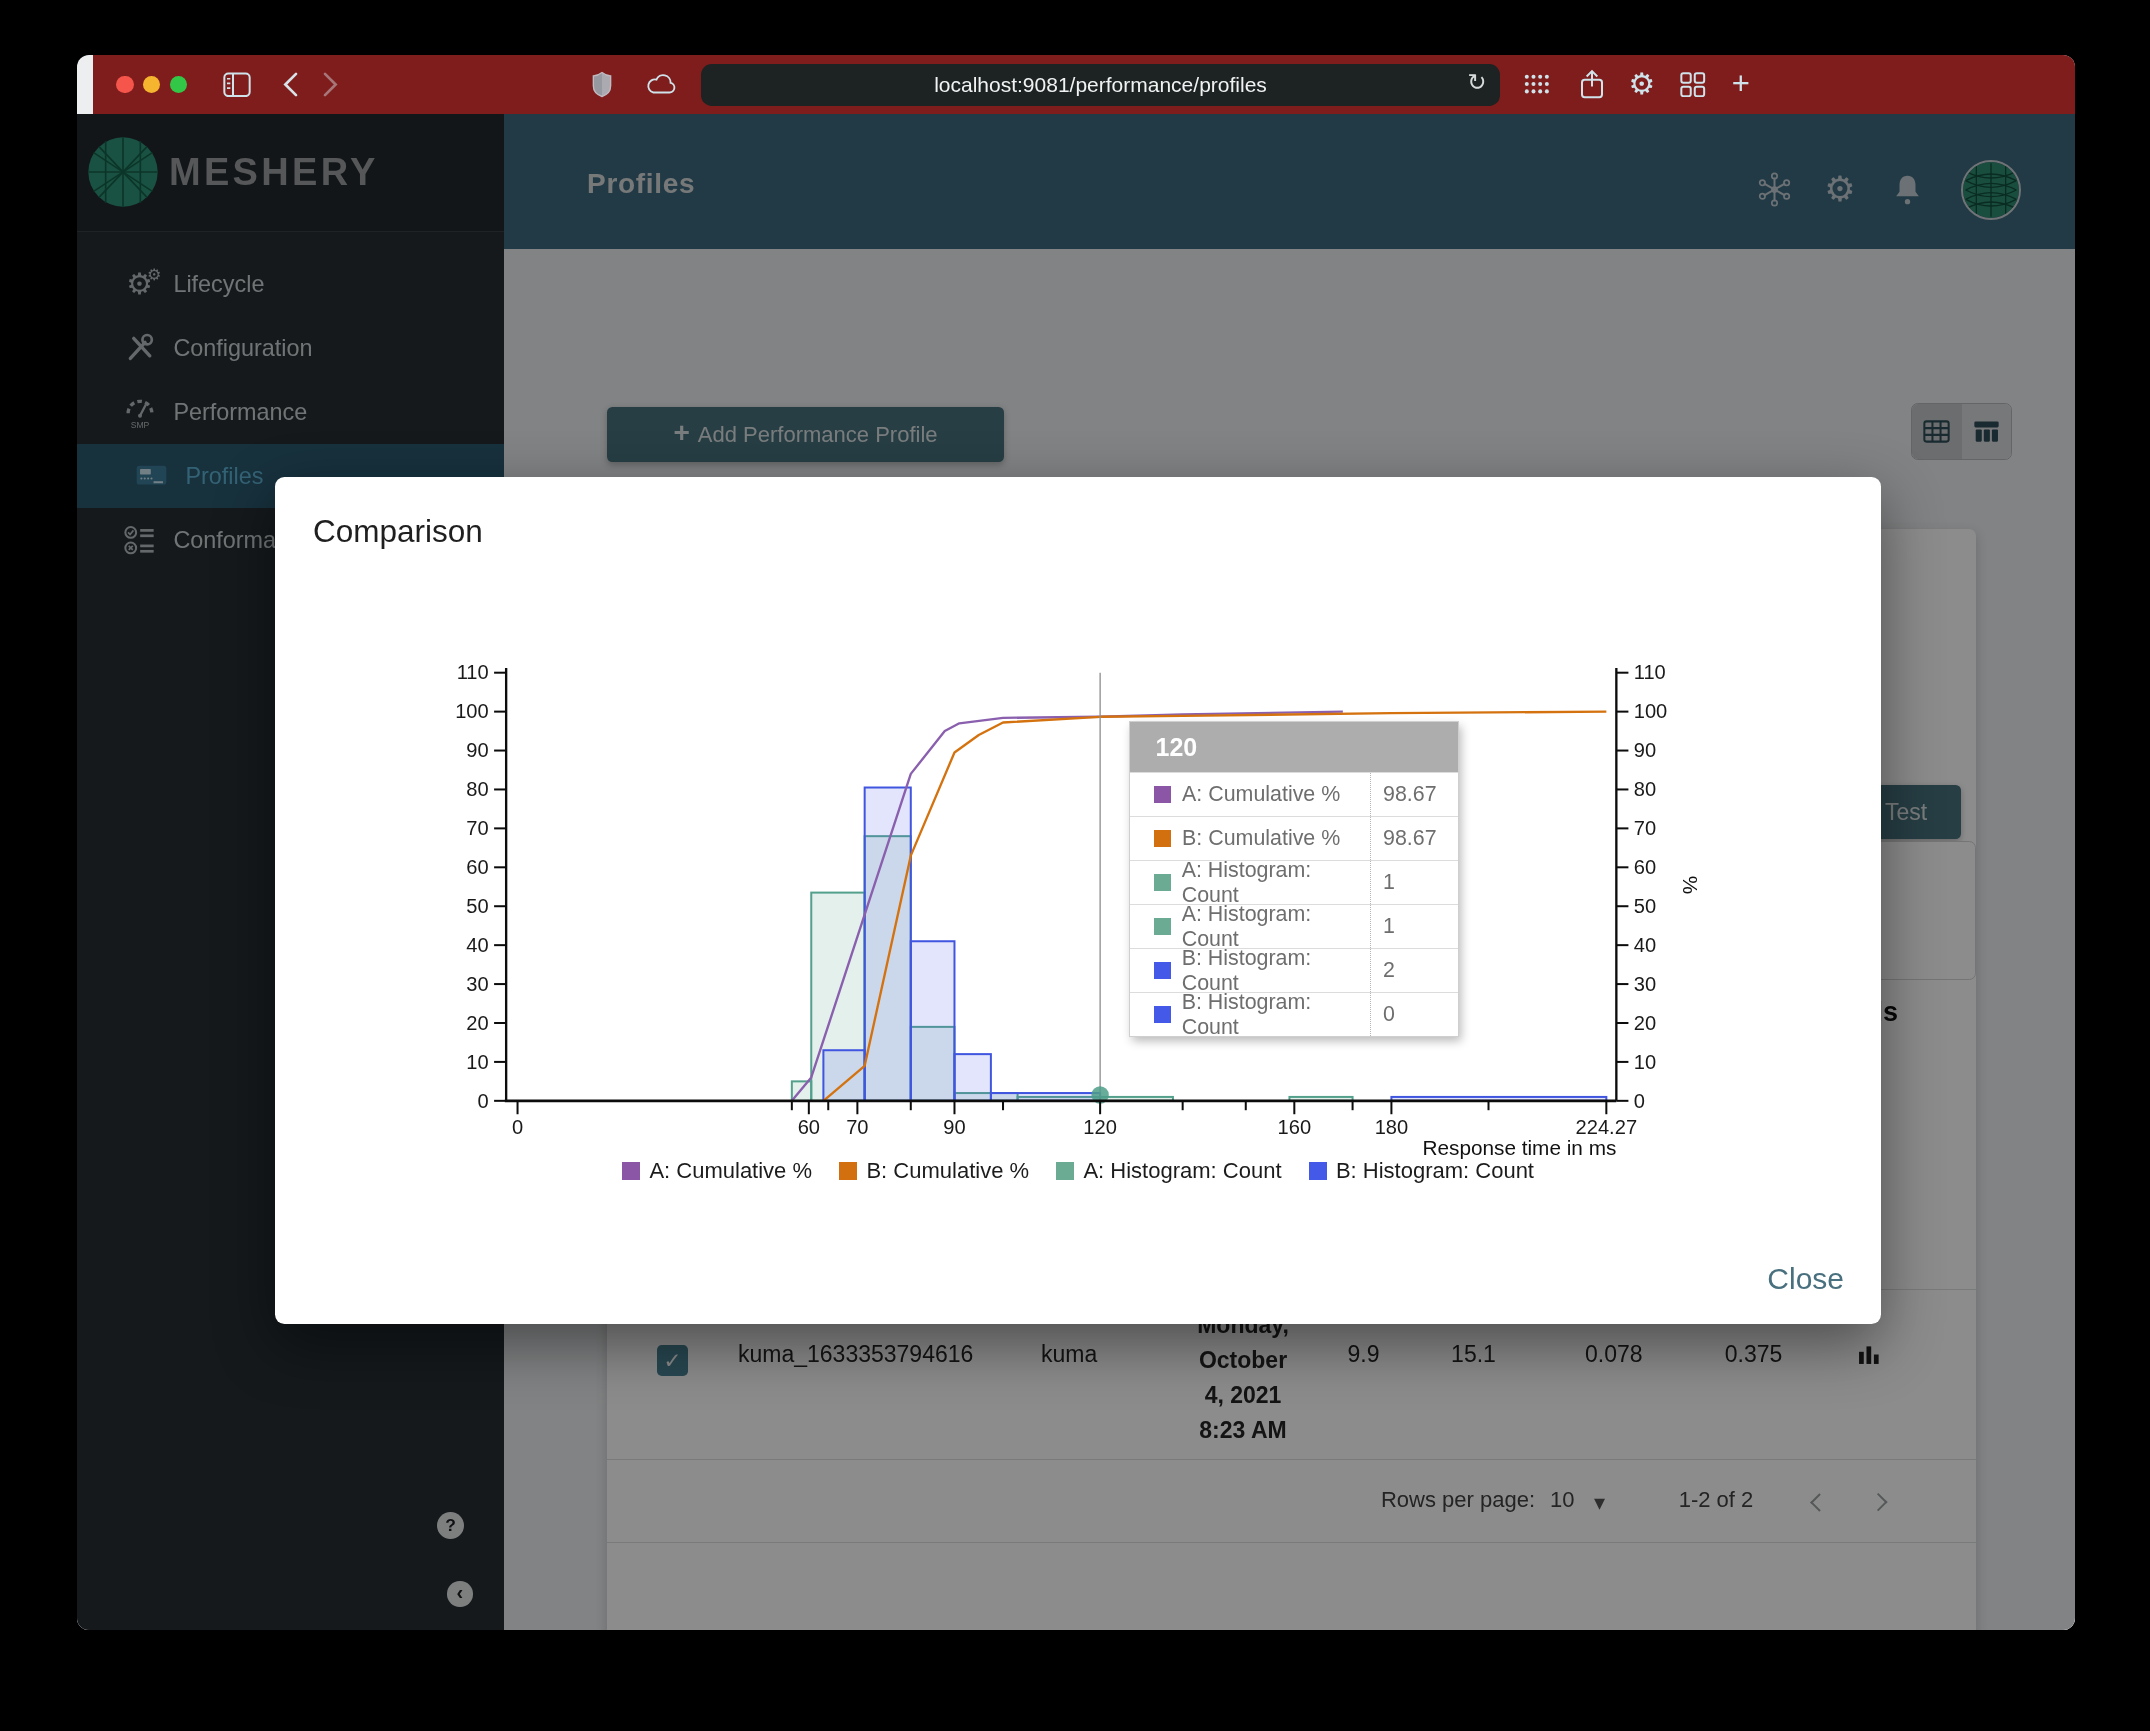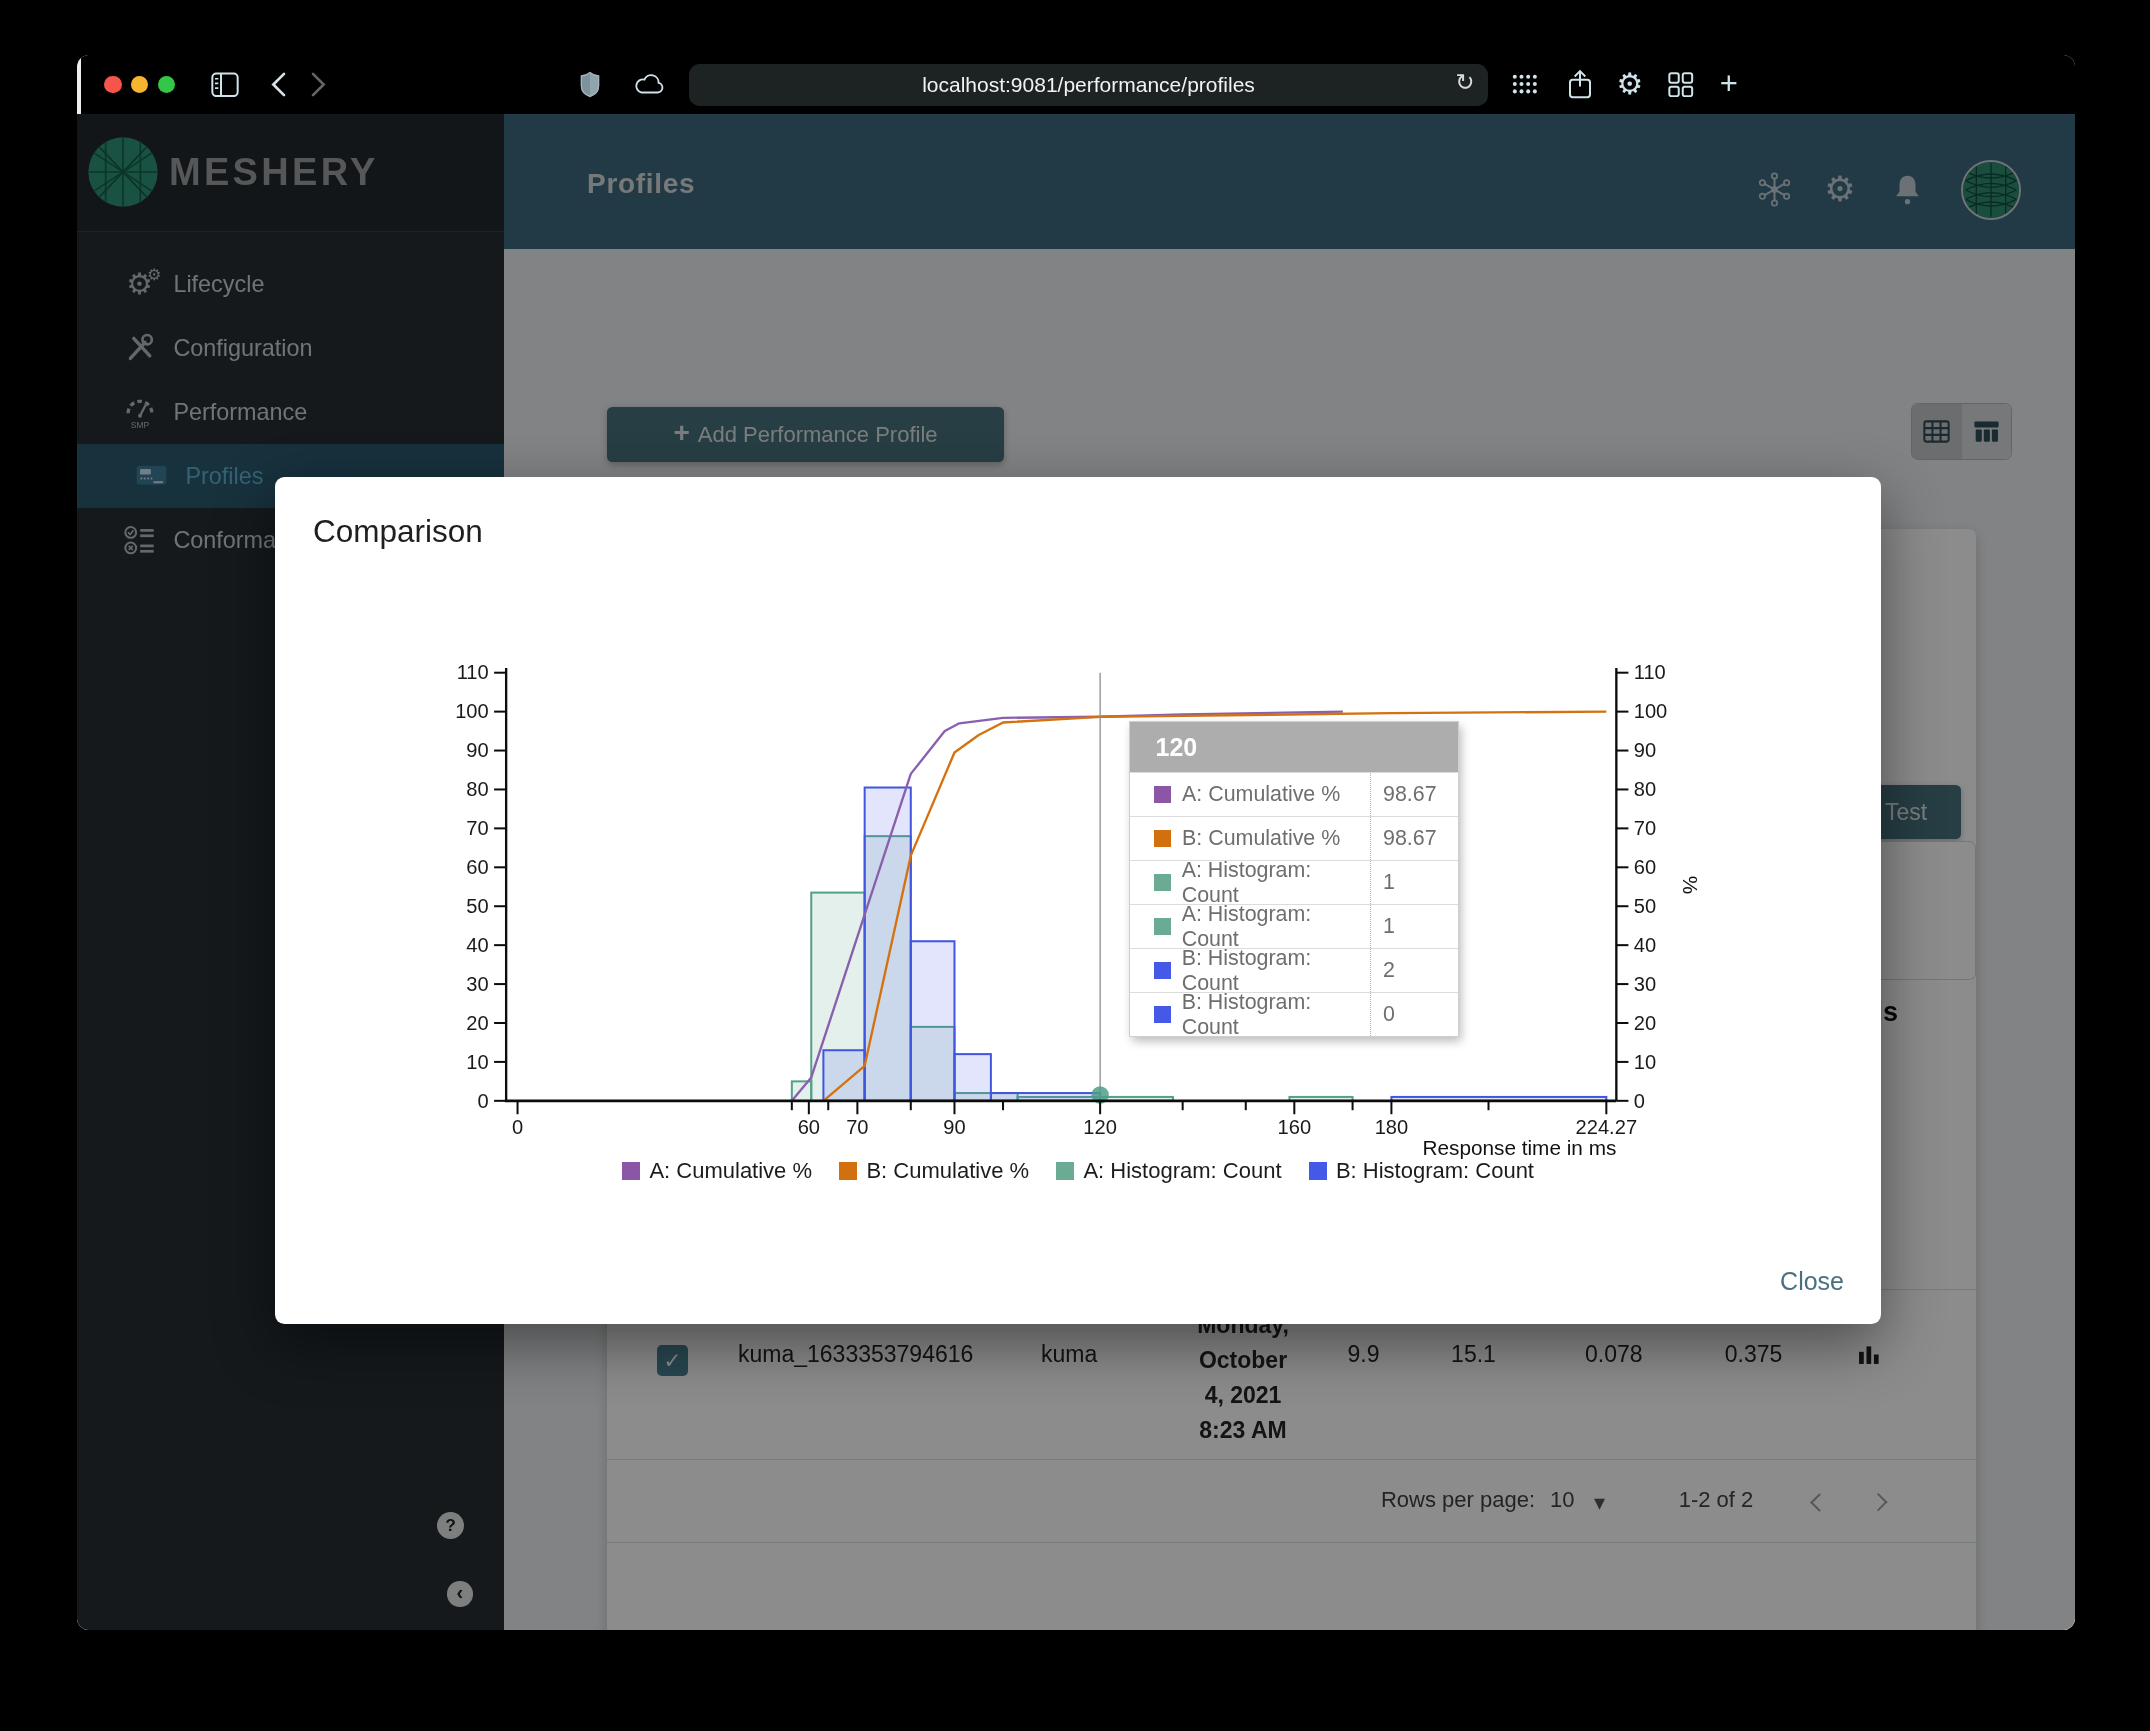--- a/index.html
+++ b/index.html
@@ -1,21 +1,21 @@
 <!DOCTYPE html>
 <html style="font-size:10.7px"><head>
 <meta charset="utf-8">
 <style>
   html,body{margin:0;padding:0;background:#000;}
   .stage{position:relative;width:2151px;height:1731px;background:#000;overflow:hidden;
          font-family:"Liberation Sans","DejaVu Sans",sans-serif;}
   .window{position:absolute;left:77px;top:55px;width:1998px;height:1575px;border-radius:12px;
           overflow:hidden;background:#eceef0;}
   
-  .toolbar{position:absolute;left:4px;top:0;width:100%;height:59px;background:#000000;}
+  .toolbar{position:absolute;left:16px;top:0;width:100%;height:59px;background:#7f1d1d;}
   .tl{position:absolute;top:21px;width:17.4px;height:17.4px;border-radius:50%;}
   .ticon{position:absolute;top:14.7px;width:29.5px;height:29.5px;display:flex;align-items:center;justify-content:center;color:#cfe3ea;}
   .urlbar{position:absolute;left:608px;top:8.7px;width:799px;height:42px;border-radius:10.7px;background:#1d2222;
           display:flex;align-items:center;justify-content:center;color:#f1f3f3;font-size:21px;}
   .reload{position:absolute;right:13.4px;top:5.4px;color:#d7dadb;font-size:23px;}
   
   .app{position:absolute;left:0;top:59px;width:1998px;height:1516px;background:#eceef0;}
   .sidebar{position:absolute;left:0;top:0;width:427px;height:100%;background:#272f34;}
   .logoblock{position:absolute;left:0;top:0;width:100%;height:117px;background:#23292d;border-bottom:0.7px solid #3a4146;}
   .brand{position:absolute;left:92px;top:37px;font-size:38px;font-weight:bold;color:#9b9fa1;letter-spacing:3.3px;}
@@ -64,21 +64,21 @@
   .legend{position:absolute;left:0;top:681px;width:100%;display:flex;justify-content:center;gap:27px;align-items:center;}
   .leg-item{display:flex;align-items:center;gap:9.4px;font-size:22px;color:#1c1c1c;cursor:pointer;}
   .swatch{width:18px;height:18px;display:inline-block;}
   .tooltip{position:absolute;left:854px;top:244px;width:328px;background:#fff;border:0.7px solid #cfcfcf;
            box-shadow:3.3px 4.7px 9.4px rgba(0,0,0,.28);z-index:55;}
   .tt-header{height:50px;background:#adadad;color:#fff;font-size:25px;font-weight:bold;display:flex;align-items:center;padding-left:25.5px;}
   .tt-row{height:43px;display:flex;align-items:center;border-top:0.7px solid #dcdcdc;}
   .tt-label{flex:1;display:flex;align-items:center;gap:10.7px;padding-left:24px;font-size:21.4px;color:#6e6e6e;}
   .tt-label .swatch{width:17.4px;height:17.4px;}
   .tt-val{width:75px;height:100%;display:flex;align-items:center;border-left:0.7px dotted #b5b5b5;padding-left:12px;font-size:21.4px;color:#6e6e6e;}
-  .close-btn{position:absolute;right:37px;bottom:28px;font-size:25px;color:#49707f;cursor:pointer;}
+  .close-btn{position:absolute;right:37px;bottom:28px;font-size:30px;color:#49707f;cursor:pointer;}
 </style>
 </head>
 <body>
 
 <div class="stage">
  <div class="window">
 
   <div class="toolbar">
     <div class="tl" style="left:23.4px;background:#f5554a"></div>
     <div class="tl" style="left:50px;background:#f5b52e"></div>

